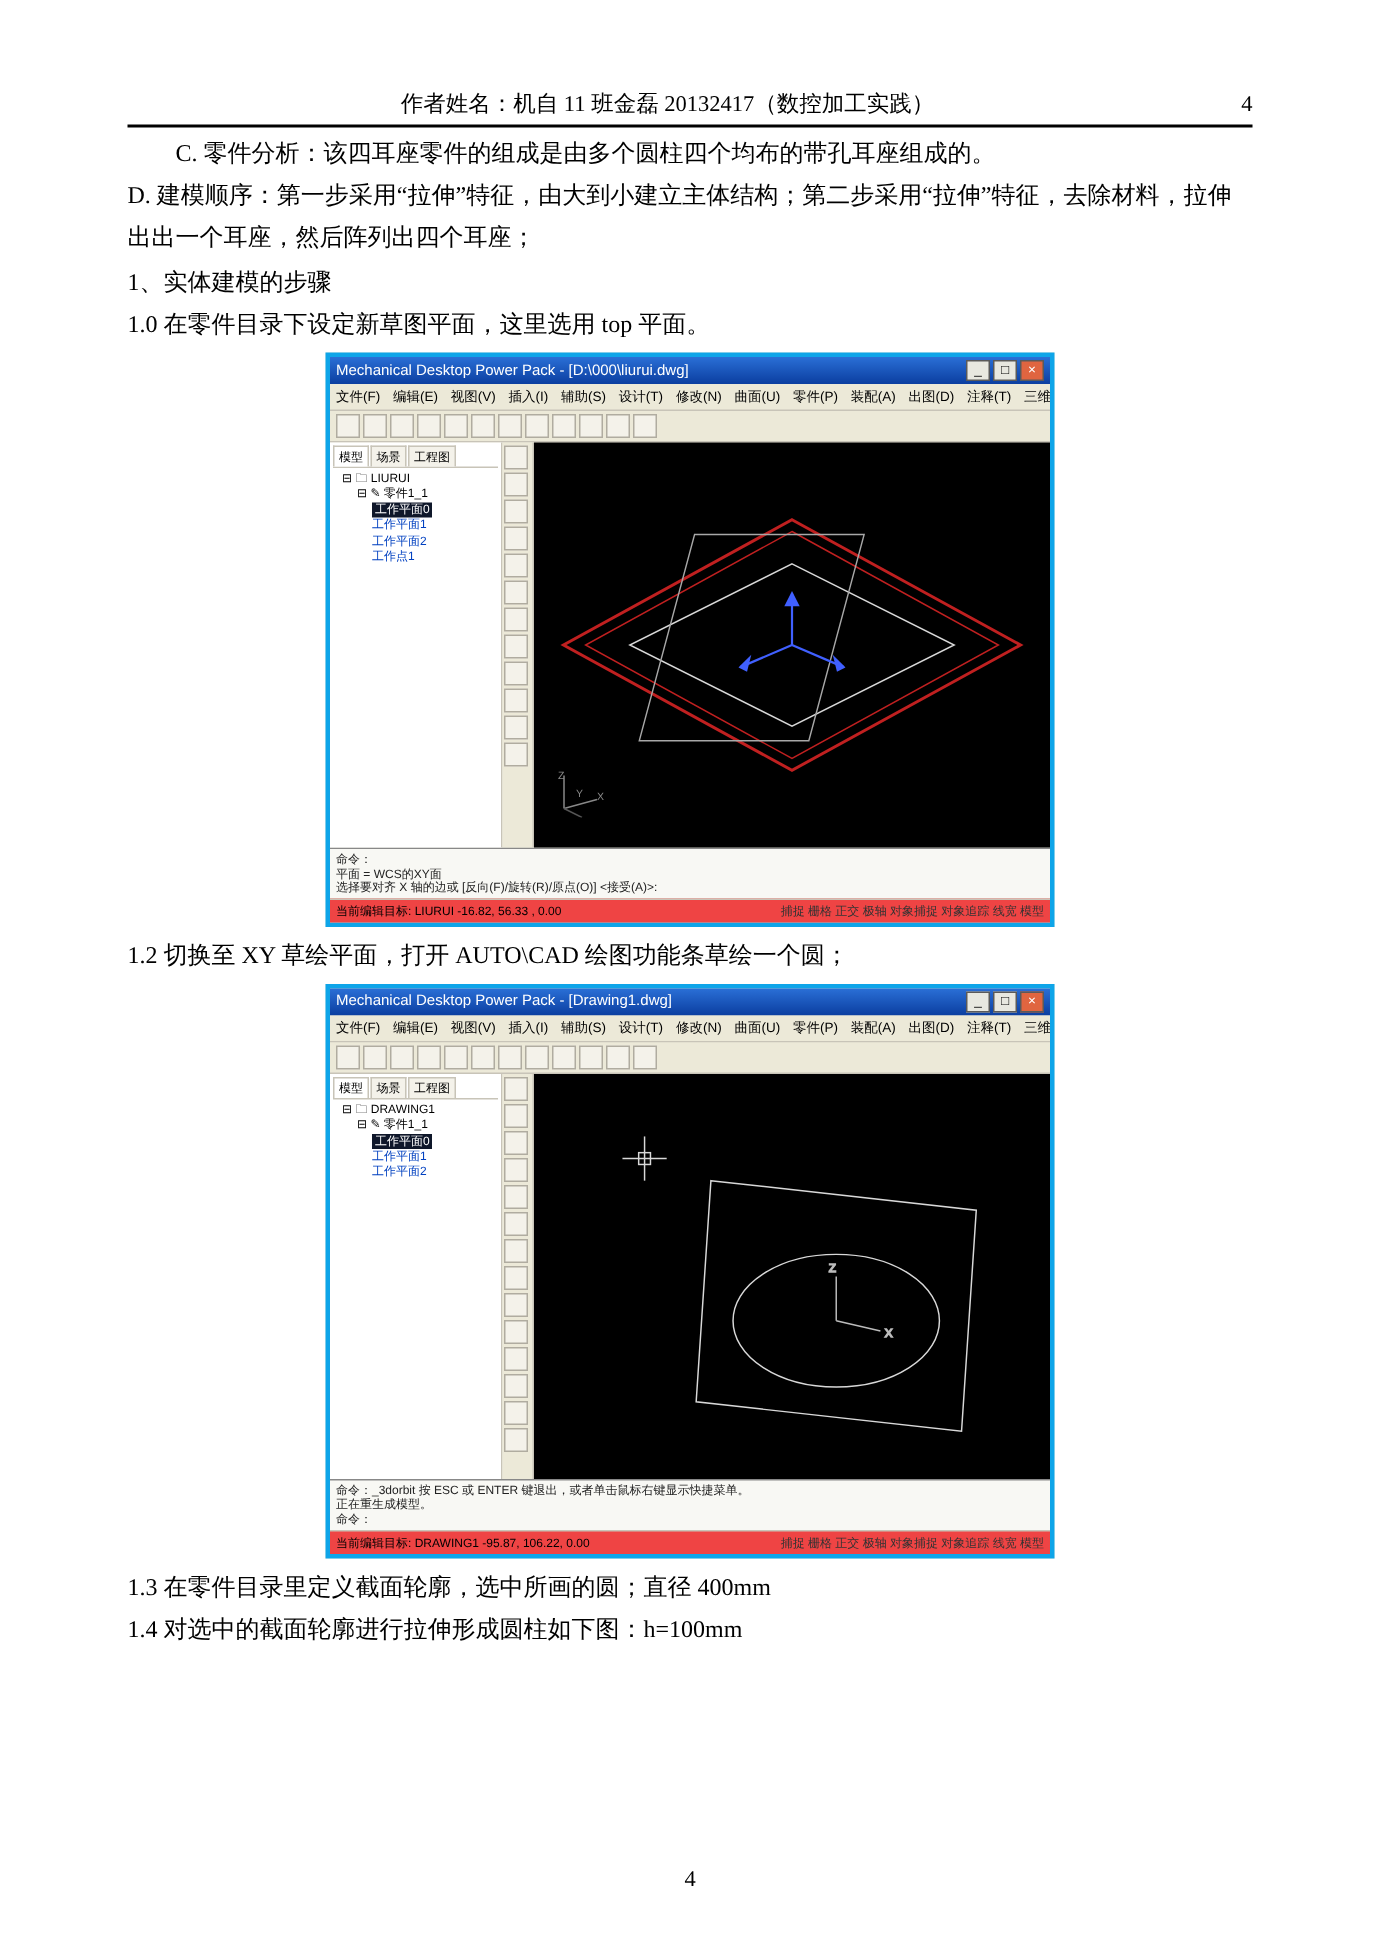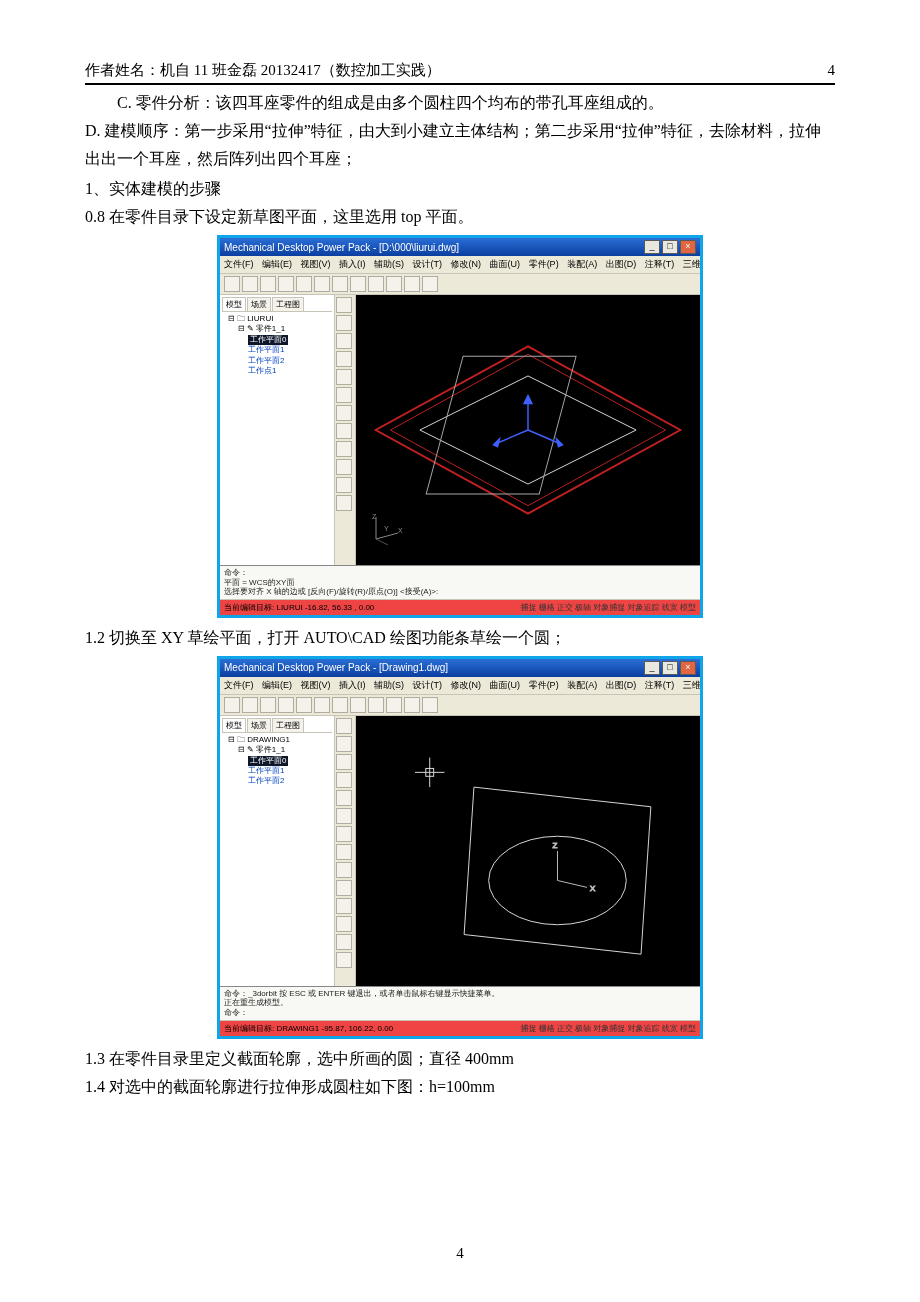--- a/index.html
+++ b/index.html
@@ -21,20 +21,21 @@
     display: flex;
     align-items: baseline;
     font-size: 15px;
     line-height: 1.4;
     border-bottom: 2px solid #000;
     padding-bottom: 2px;
     margin-bottom: 4px;
   }
   .header-center {
     flex: 1;
+    text-align: center;
   }
   .header-pagenum {
     width: 30px;
     text-align: right;
   }
   .body-text {
     font-size: 16px;
     line-height: 1.75;
   }
   .indent {
@@ -227,21 +228,21 @@
   <div class="header-row">
     <div class="header-center">作者姓名：机自 11 班金磊 20132417（数控加工实践）</div>
     <div class="header-pagenum">4</div>
   </div>
 
   <div class="body-text">
     <div class="indent">C. 零件分析：该四耳座零件的组成是由多个圆柱四个均布的带孔耳座组成的。</div>
     <div>D. 建模顺序：第一步采用“拉伸”特征，由大到小建立主体结构；第二步采用“拉伸”特征，去除材料，拉伸出出一个耳座，然后阵列出四个耳座；</div>
 
     <div class="section-heading">1、实体建模的步骤</div>
-    <div>0.8 在零件目录下设定新草图平面，这里选用 top 平面。</div>
+    <div>1.0 在零件目录下设定新草图平面，这里选用 top 平面。</div>
   </div>
 
   <div class="figure-wrap">
     <div class="cad-window">
       <div class="cad-titlebar">
         <span class="title-text">Mechanical Desktop Power Pack - [D:\000\liurui.dwg]</span>
         <div class="cad-winbtns">
           <div>_</div>
           <div>□</div>
           <div class="close">×</div>

